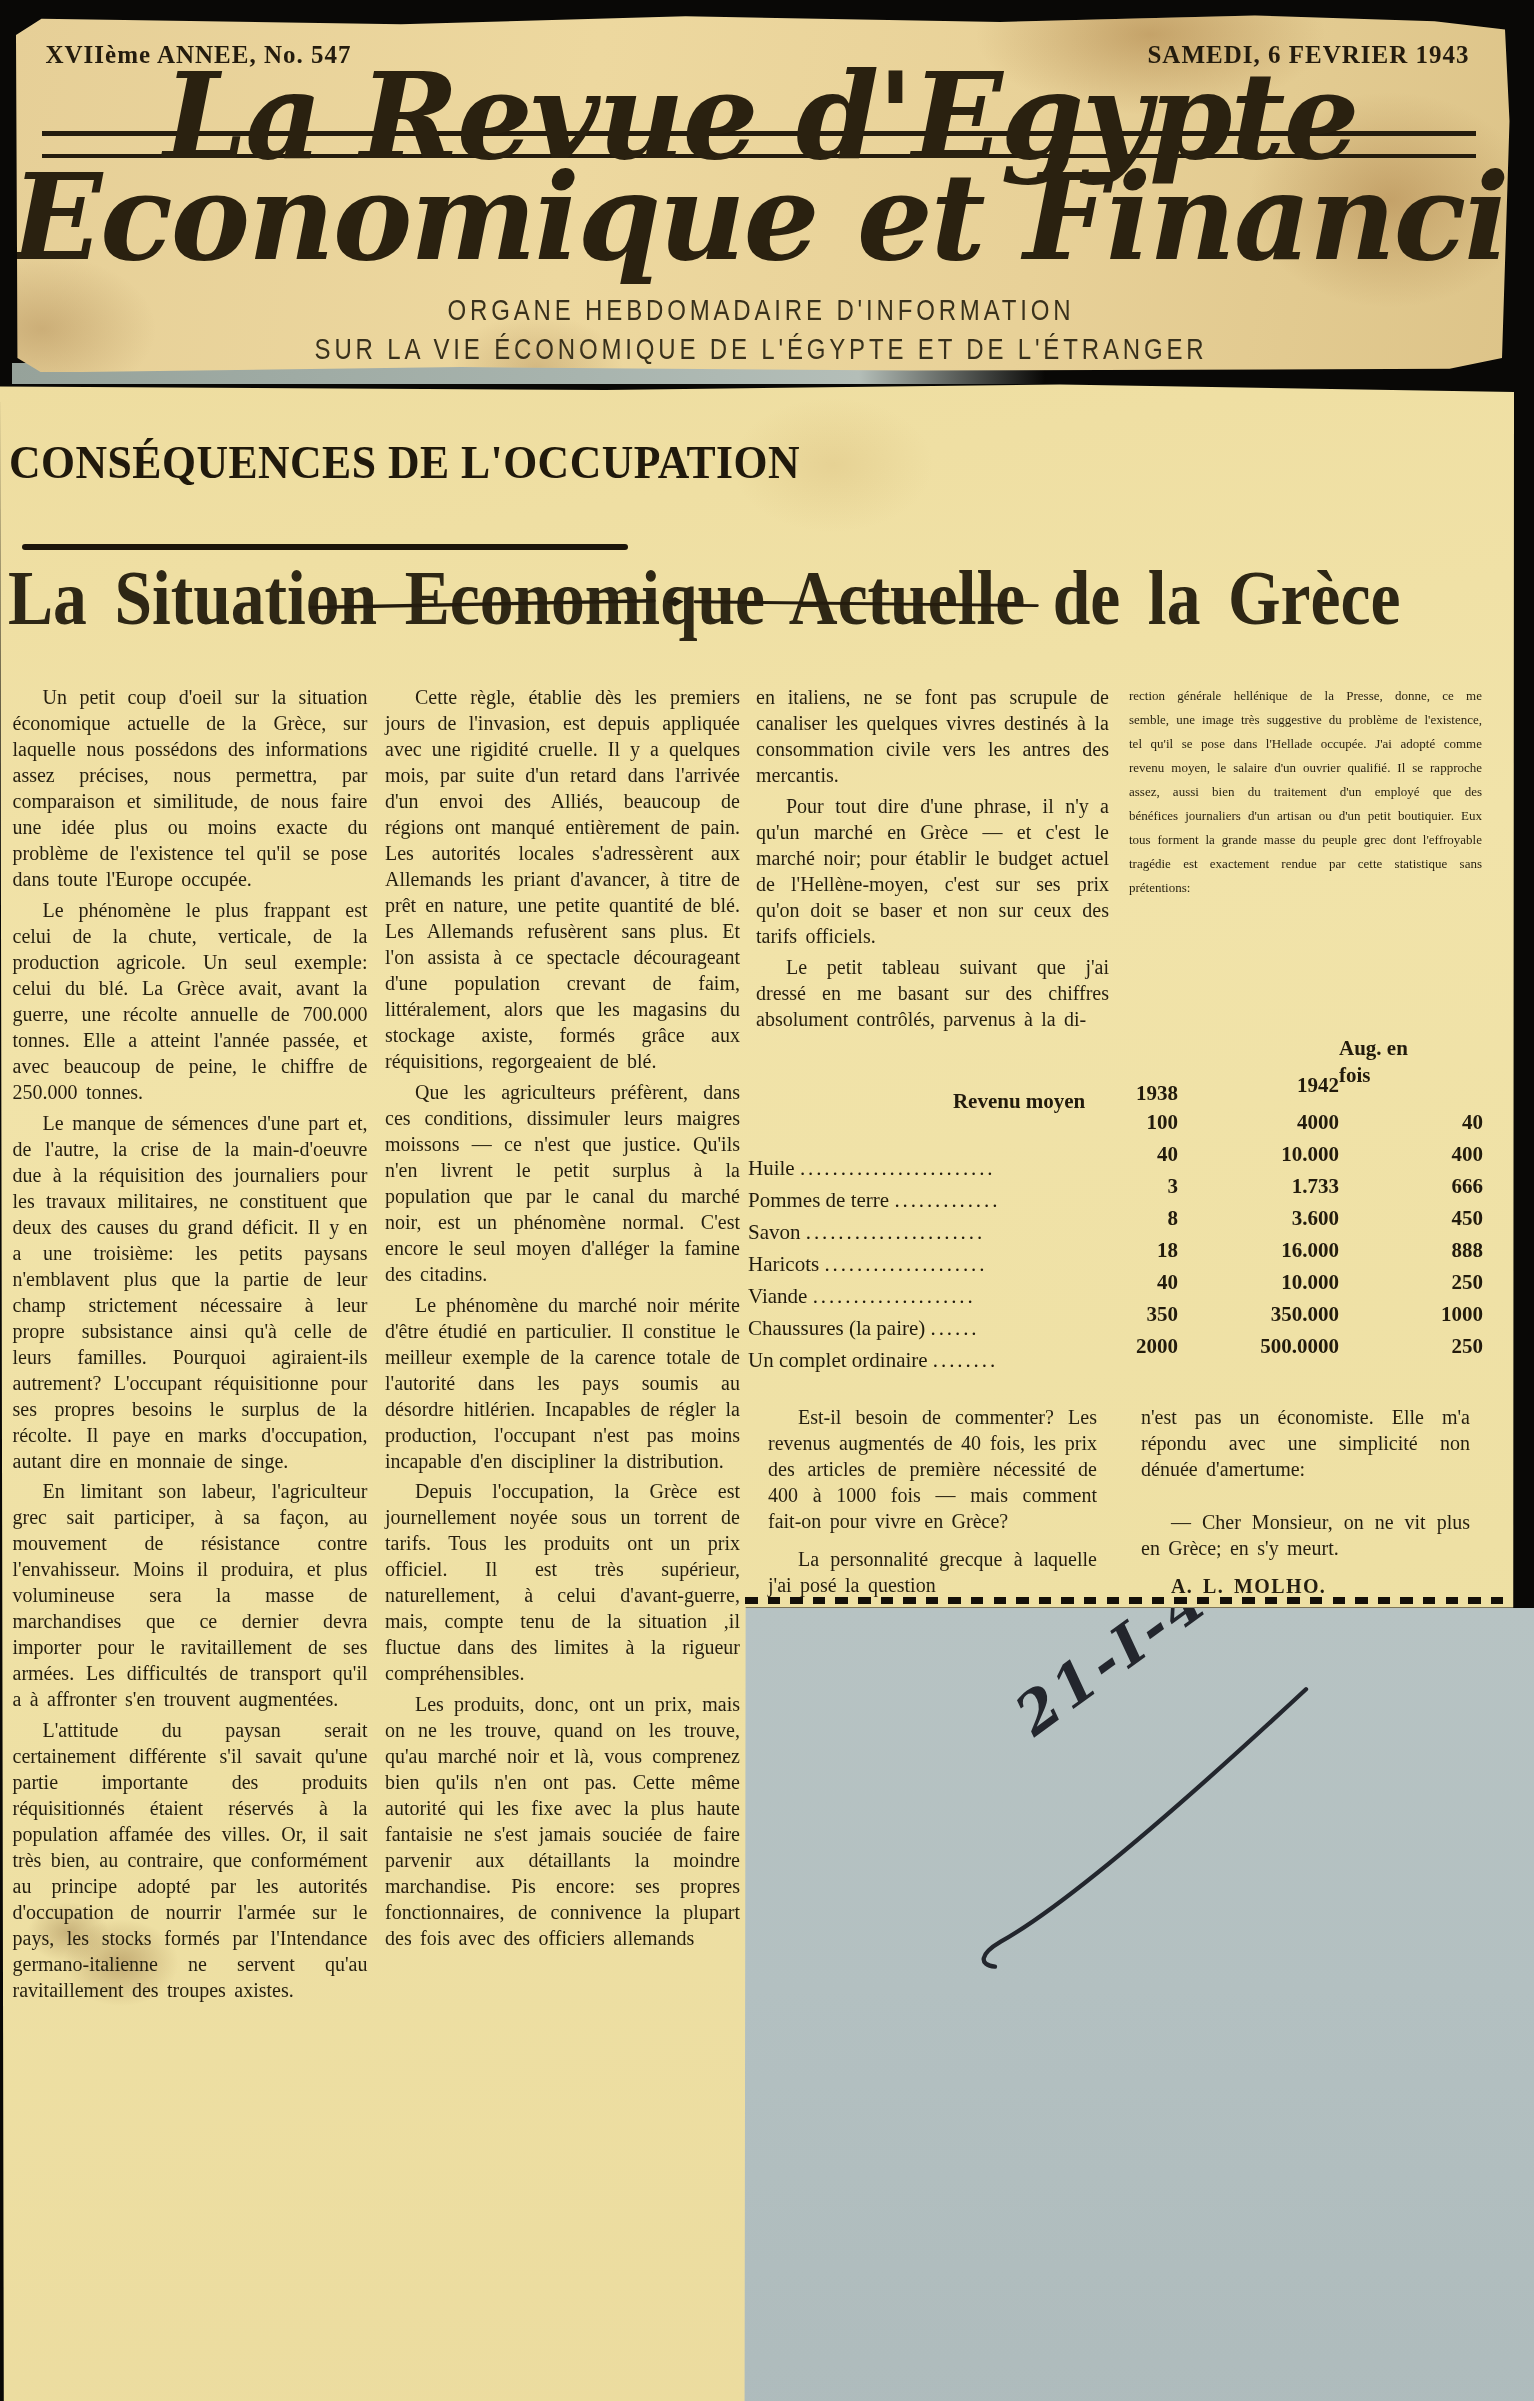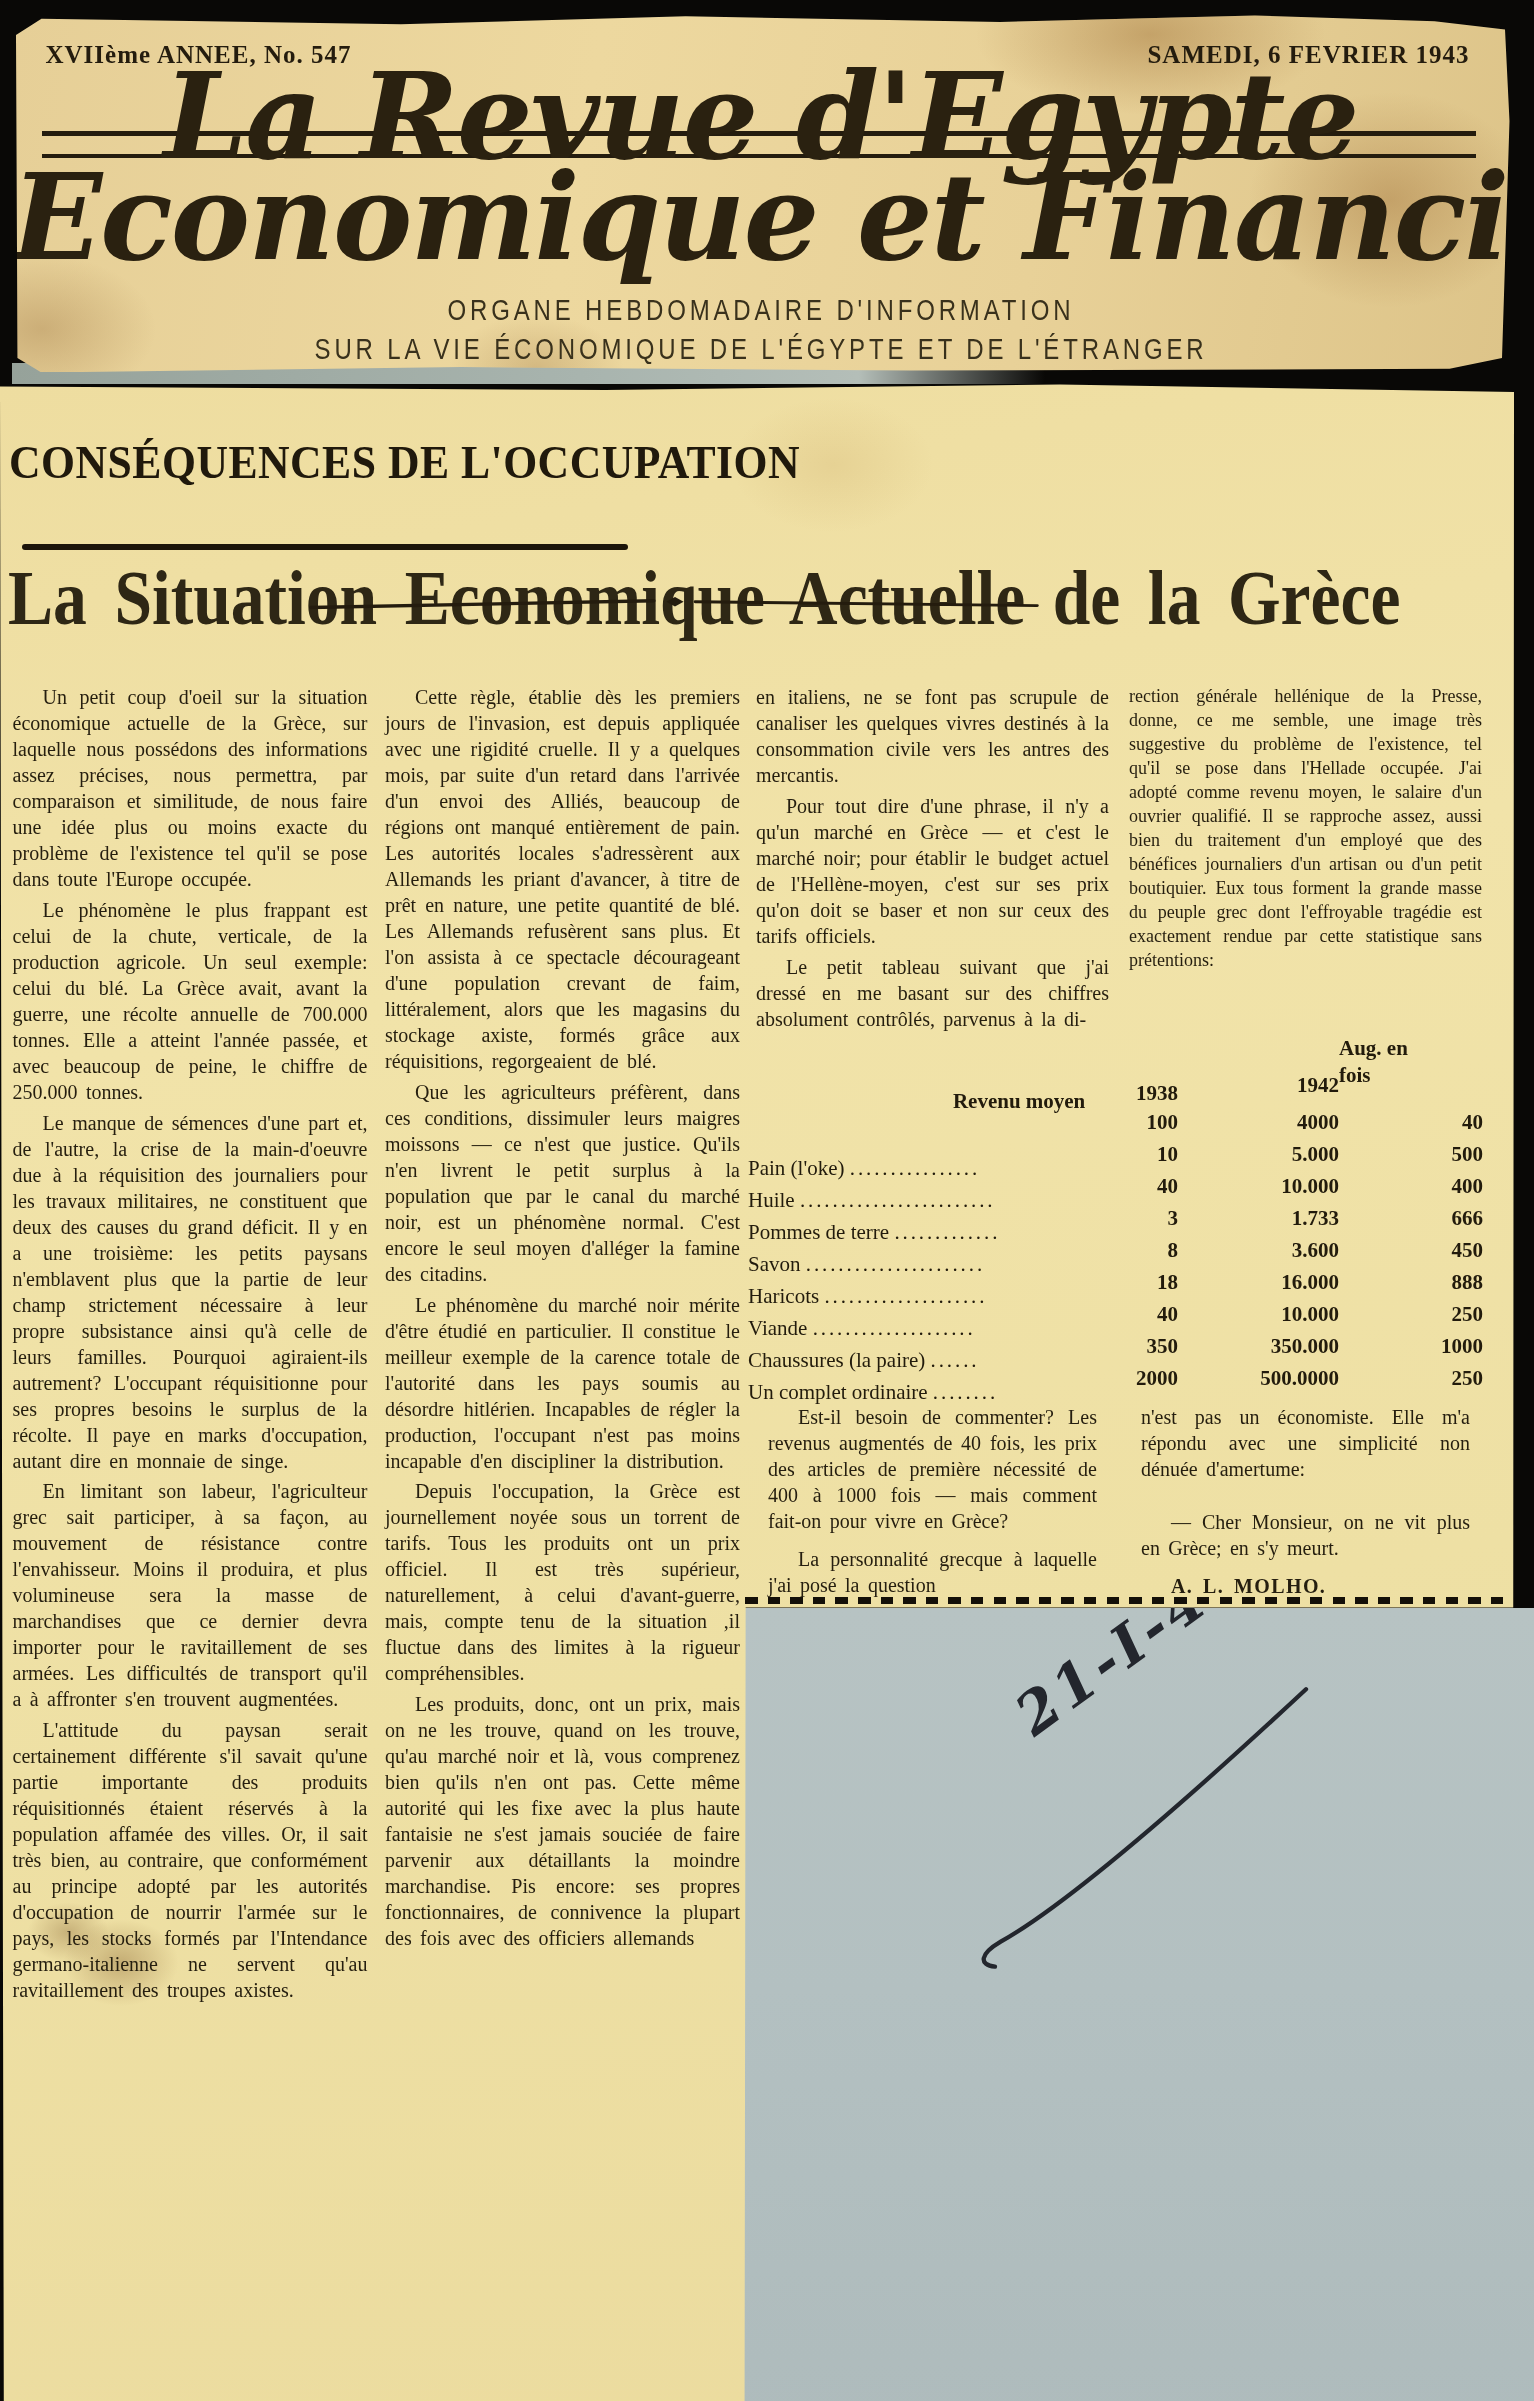--- a/index.html
+++ b/index.html
@@ -67,21 +67,21 @@
   .deco-rule { position:absolute; left:307px; top:212px; }
 
   .col { position:absolute; top:300px; width:355px; font:20px/26px "Liberation Serif", serif;
     text-align:justify; word-spacing:3.4px; color:#251e0f; }
   .col p { margin:0 0 4.8px 0; text-indent:30px; }
   .col p.noindent { text-indent:0; }
   #col1 { left:12.5px; }
   #col2 { left:385px; }
   #col3 { left:756px; width:353px; height:399px; overflow:hidden; }
   #col4 { left:1129px; width:353px; height:394px; overflow:hidden;
-          font-size:18px; line-height:24px; }
+          font-size:13px; line-height:24px; }
 
   
   .ptable { position:absolute; left:748px; top:672px; width:735px;
     font:400 21px/32px "Liberation Serif", serif; color:#221b0c; }
   .tbl-head { display:flex; align-items:flex-end; height:61px; margin-bottom:2.9px; }
   .t-label { flex:1 1 auto; min-width:0; }
   .tbl-head .t-label { text-align:right; font-weight:700; padding-right:6.7px; }
   .t-n { width:86px; text-align:right; font-weight:700; white-space:nowrap; }
   .t-n.w2 { width:161px; }
   .t-n.w3 { width:144px; }
@@ -172,26 +172,20 @@
         </span>
       </div>
 
       <div class="tbl-row">
         <span class="t-label"><span></span><span class="dots"></span></span>
         <span class="t-n num">100</span>
         <span class="t-n w2 num">4000</span>
         <span class="t-n w3 num">40</span>
       </div>
       <div class="tbl-row">
-        <span class="t-label"><span>Pain (l'oke)</span> <span class="dots">................</span></span>
-        <span class="t-n num">10</span>
-        <span class="t-n w2 num">5.000</span>
-        <span class="t-n w3 num">500</span>
-      </div>
-      <div class="tbl-row">
         <span class="t-label"><span>Huile</span> <span class="dots">........................</span></span>
         <span class="t-n num">40</span>
         <span class="t-n w2 num">10.000</span>
         <span class="t-n w3 num">400</span>
       </div>
       <div class="tbl-row">
         <span class="t-label"><span>Pommes de terre</span> <span class="dots">.............</span></span>
         <span class="t-n num">3</span>
         <span class="t-n w2 num">1.733</span>
         <span class="t-n w3 num">666</span>

